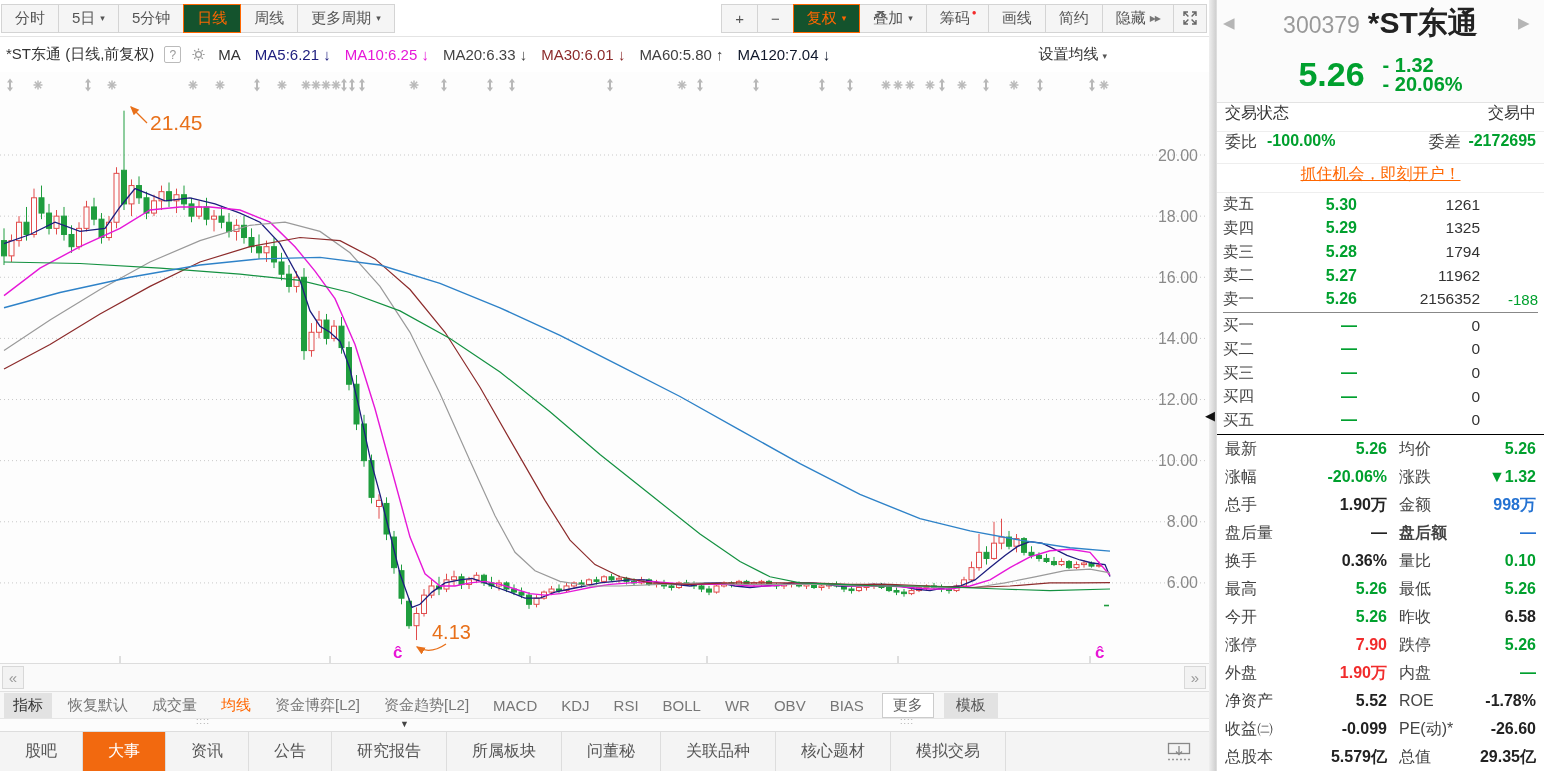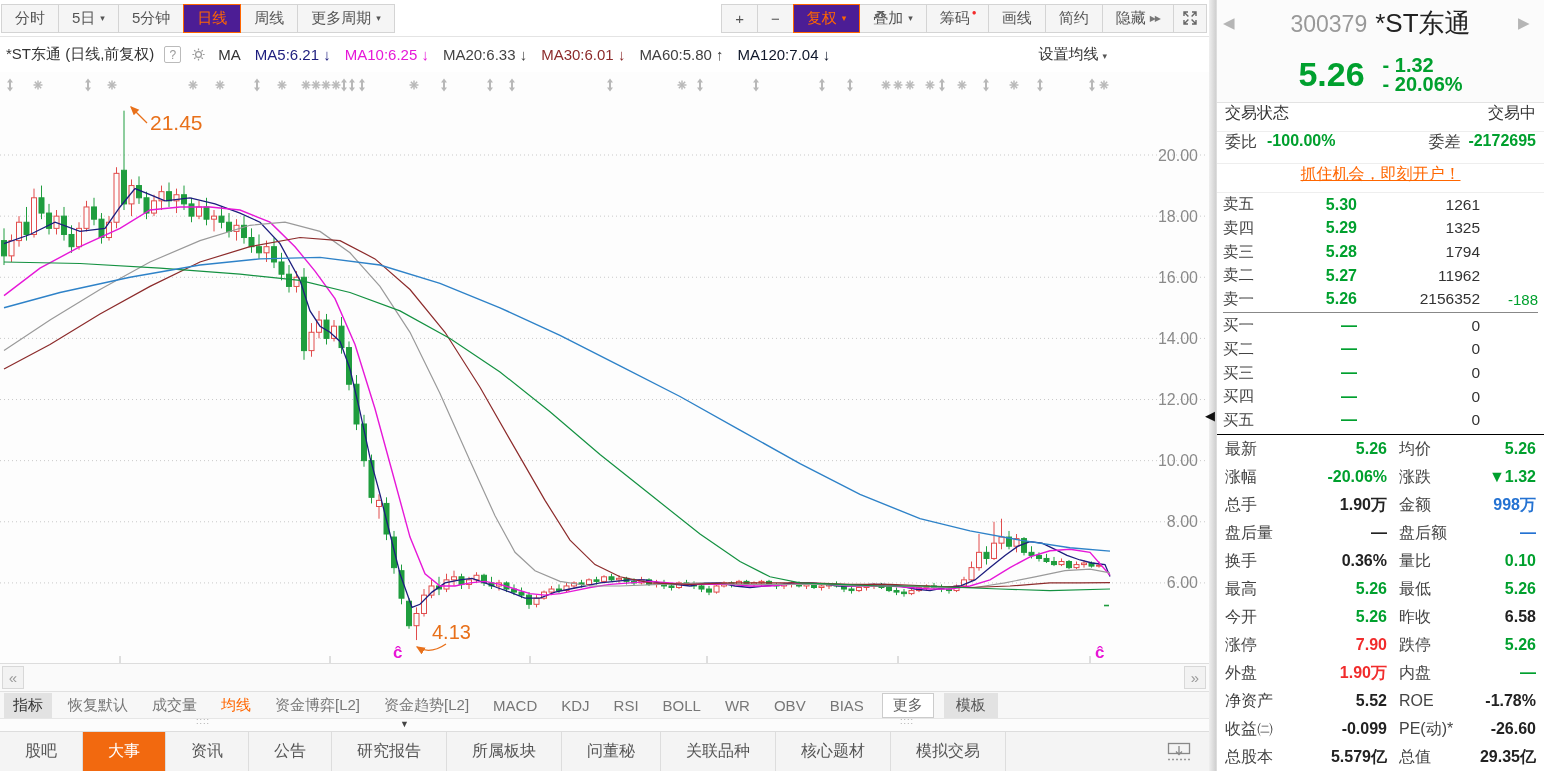--- a/index.html
+++ b/index.html
@@ -5,21 +5,21 @@
   * { box-sizing: border-box; margin: 0; padding: 0; }
   html,body { width:1544px; height:771px; overflow:hidden; }
   body { font-family:"Liberation Sans","DejaVu Sans",sans-serif; background:#fff; color:#333; }
   .app { width:1544px; height:771px; display:flex; }
   .left-col { width:1209px; height:771px; display:flex; flex-direction:column; background:#fff; }
 
   
   .tb1 { height:37px; display:flex; justify-content:space-between; align-items:center; border-bottom:1px solid #e4e4e4; background:#fff; padding:0 2px; }
   .btn-group { display:flex; }
   .btn { height:29px; display:flex; align-items:center; padding:0 13px; border:1px solid #d4d4d4; margin-left:-1px; background:#f5f5f5; color:#555; font-size:15px; cursor:pointer; white-space:nowrap; position:relative; }
-  .btn.sel { background:#4c1d95; border:1px solid #ff6600; color:#ff6600; z-index:2;text-align:center; }
+  .btn.sel { background:#14532d; border:1px solid #ff6600; color:#ff6600; z-index:2;text-align:center; }
   .btn .caret { font-size:9px; margin-left:5px; color:inherit; }
   .btn .dot { color:#f32b2b; font-size:8px; position:relative; top:-6px; left:2px; }
   .btn .dbl { font-size:8px; margin-left:4px; letter-spacing:-1px; color:#777; }
   .btn.iconbtn { padding:0 8px; }
 
   
   .tb2 { height:35px; display:flex; align-items:center; font-size:15px; color:#333; padding:0 6px; background:#fff; }
   .tb2 .sp { margin-left:12px; white-space:nowrap; }
   .helpbox { display:inline-flex; width:17px; height:17px; border:1px solid #bbb; border-radius:2px; color:#999; font-size:12px; align-items:center; justify-content:center; margin-left:10px; }
   .gear { margin-left:10px; display:inline-flex; }
@@ -59,21 +59,21 @@
   
   .vdiv { width:7px; height:771px; background:linear-gradient(to right,#efefef,#cfcfcf); position:relative; cursor:col-resize; }
   .vdiv span { position:absolute; top:408px; left:-4px; font-size:13px; color:#111; }
 
   
   .right-panel { width:328px; height:771px; background:#fff; border-left:1px solid #ddd; display:flex; flex-direction:column; font-size:16px; overflow:hidden; }
   .rp-header { height:48px; display:flex; align-items:center; padding:0 6px; background:#fbfbfb; }
   .rp-header .nav-arrow { color:#b5b5b5; font-size:15px; cursor:pointer; width:20px; }
   .rp-header .mid { flex:1; text-align:center; }
   .rp-header .code { color:#999; font-size:23px; }
-  .rp-header .sname { color:#222; font-size:26px; font-weight:normal; margin-left:8px; }
+  .rp-header .sname { color:#222; font-size:30px; font-weight:bold; margin-left:8px; }
   .rp-price { height:57px; display:flex; align-items:center; justify-content:center; background:#fbfbfb; }
   .rp-price .big { font-size:34px; font-weight:bold; }
   .rp-price .chg { margin-left:18px; font-size:20px; font-weight:bold; line-height:19px; }
   .rp-row { display:flex; align-items:flex-start; padding:0 8px; }
   .rp-status { height:30px; border-top:1px solid #e3e3e3; border-bottom:1px solid #eee; justify-content:space-between; color:#333; }
   .rp-weibi { height:32px; color:#444; }
   .rp-weibi .v1 { margin-left:10px; font-weight:bold; }
   .rp-weibi .l2 { margin-left:auto; }
   .rp-weibi .v2 { margin-left:8px; font-weight:bold; }
   .rp-promo { height:31px; border-top:1px solid #eee; border-bottom:1px solid #eee; justify-content:center; }
@@ -872,21 +872,21 @@
         </div>
         <div class="st-row">
           <span class="st-lab">总手</span>
           <span class="st-val v-dark">1.90万</span>
           <span class="st-lab" style="padding-left: 12px;">金额</span>
           <span class="st-val v-blue">998万</span>
         </div>
         <div class="st-row">
           <span class="st-lab">盘后量</span>
           <span class="st-val v-dark">—</span>
-          <span class="st-lab" style="padding-left: 12px;">盘后额</span>
+          <span class="st-lab" style="padding-left: 12px; font-weight: bold;">盘后额</span>
           <span class="st-val v-blue">—</span>
         </div>
         <div class="st-row">
           <span class="st-lab">换手</span>
           <span class="st-val v-dark">0.36%</span>
           <span class="st-lab" style="padding-left: 12px;">量比</span>
           <span class="st-val v-green">0.10</span>
         </div>
         <div class="st-row">
           <span class="st-lab">最高</span>

